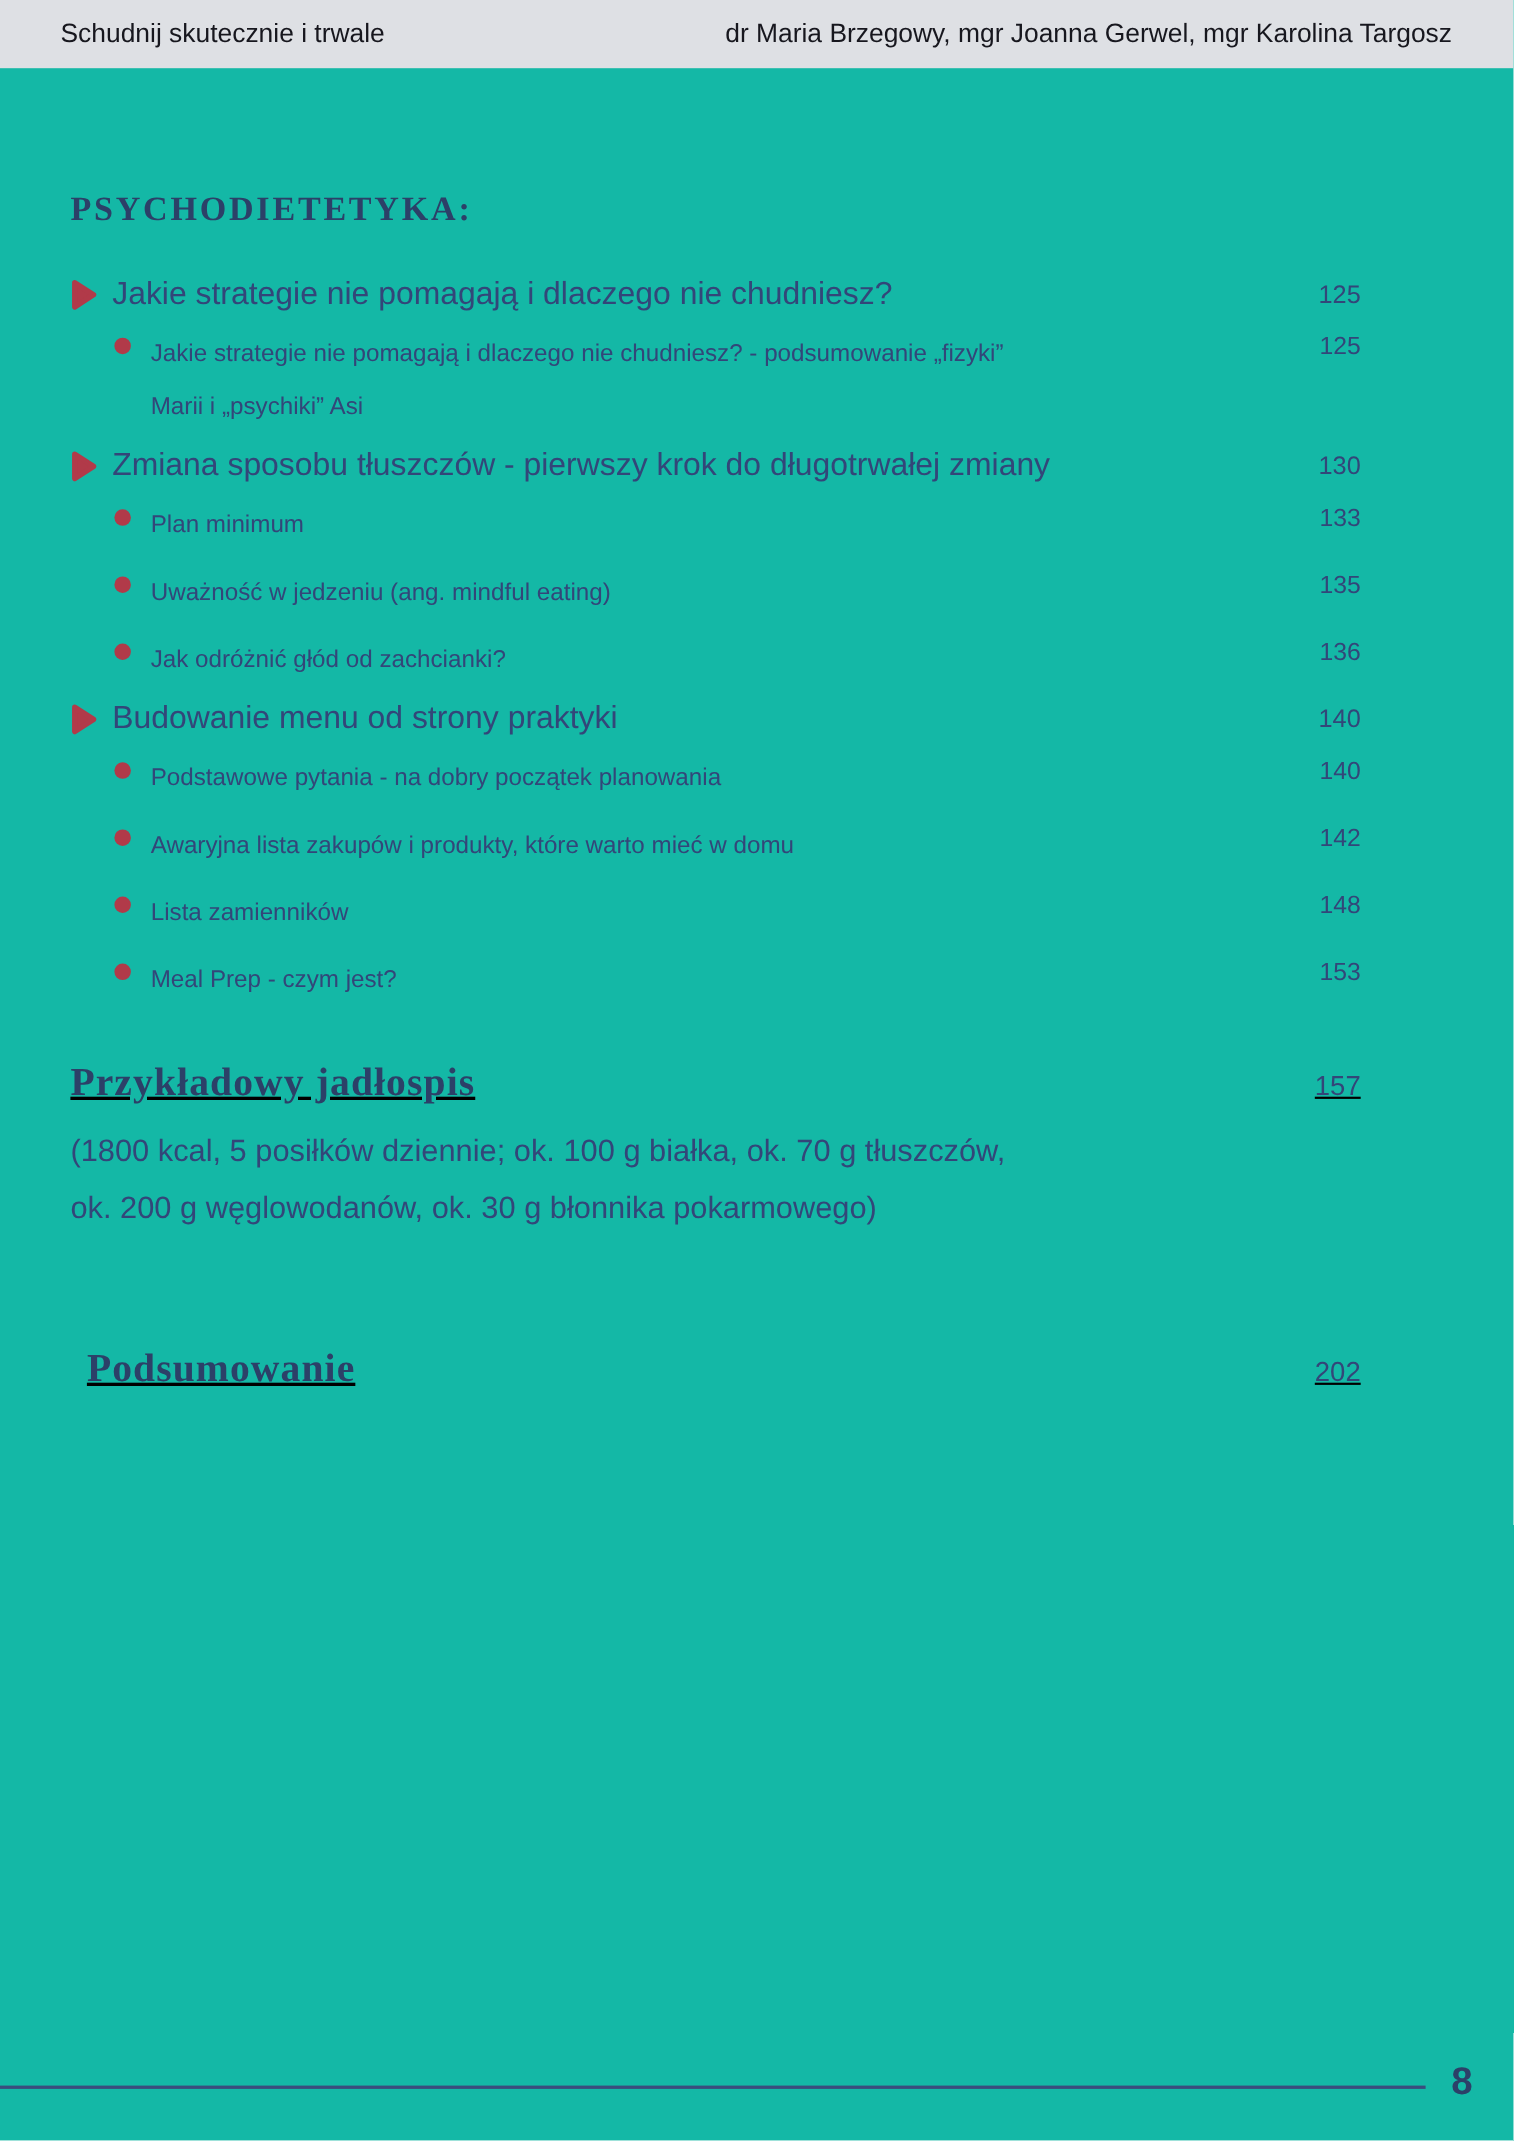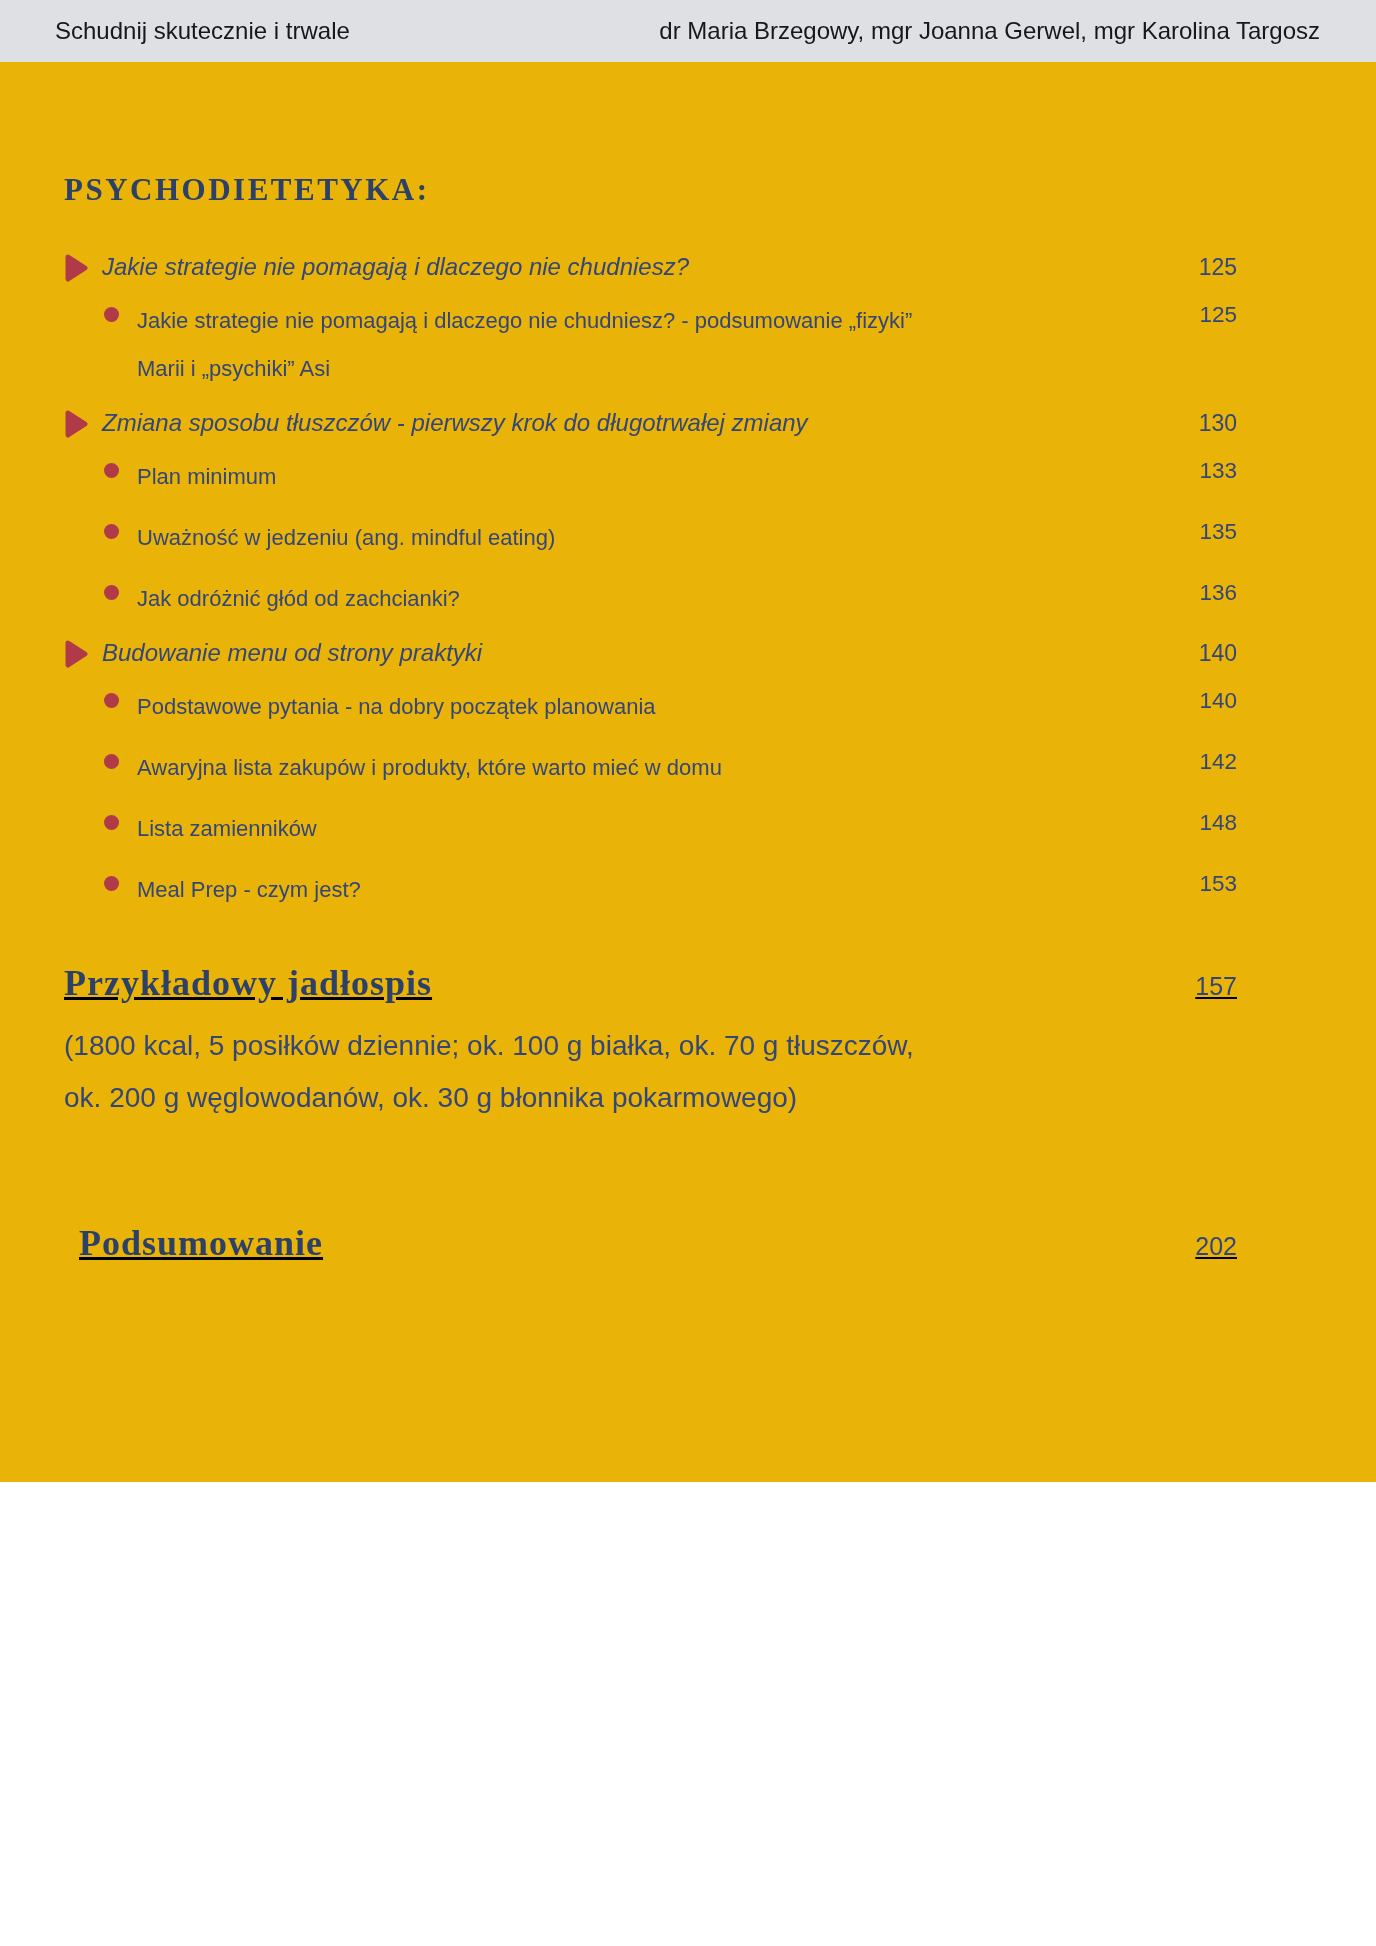--- a/index.html
+++ b/index.html
@@ -2,22 +2,22 @@
 <html lang="pl"><head>
 <meta charset="utf-8">
 <style>
   * { margin: 0; padding: 0; box-sizing: border-box; }
   html, body { background: #ffffff; }
   body { font-family: "Liberation Sans", "DejaVu Sans", sans-serif; }
 
   .page {
     position: relative;
     width: 1376px;
-    height: 1482px;
-    background: #eab308;
+    height: 1946px;
+    background: #14b8a6;
     overflow: hidden;
   }
 
   
   .topbar {
     width: 100%;
     height: 62px;
     background: #dee0e4;
     display: flex;
     align-items: center;
@@ -56,21 +56,21 @@
   .row .page-num {
     margin-left: auto;
     padding-left: 20px;
     color: #334679;
     font-size: 23px;
     line-height: 34px;
     flex: 0 0 auto;
   }
 
   
-  .row.chapter .label { font-size: 24px; line-height: 34px; font-style: italic; }
+  .row.chapter .label { font-size: 29px; line-height: 34px; }
   .row.chapter .marker {
     width: 38px;
     flex: 0 0 38px;
     display: flex;
     align-items: flex-start;
   }
   .row.chapter .marker svg { margin-top: 4px; }
 
   
   .row.sub { padding-left: 40px; }

